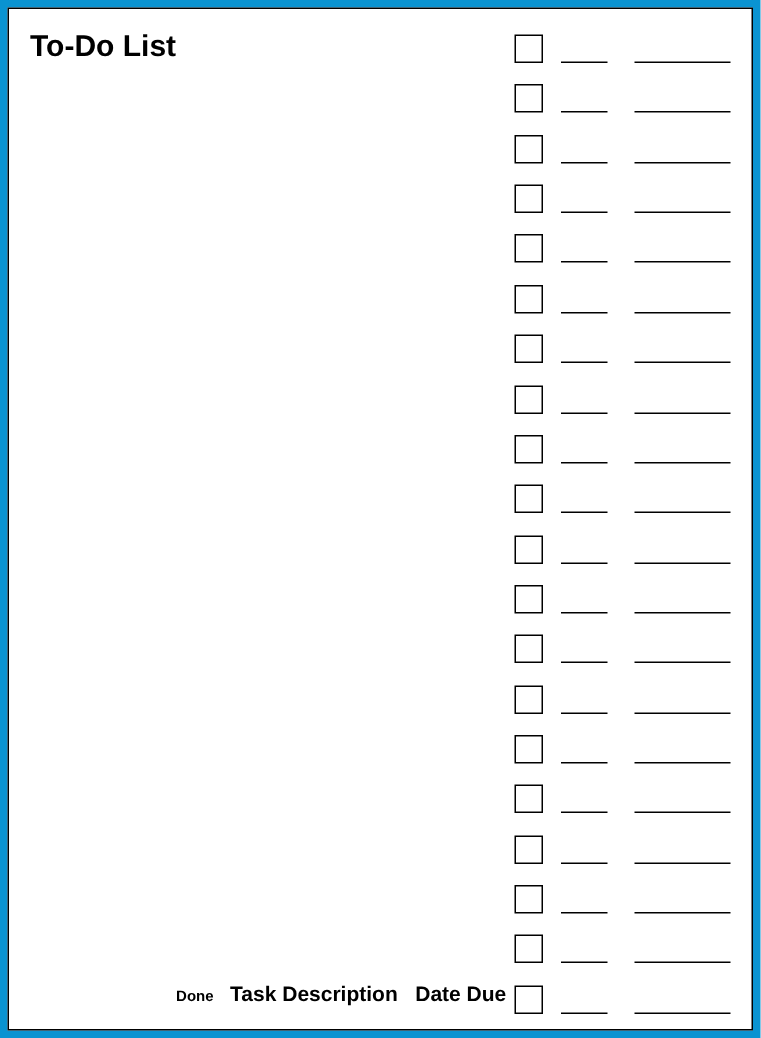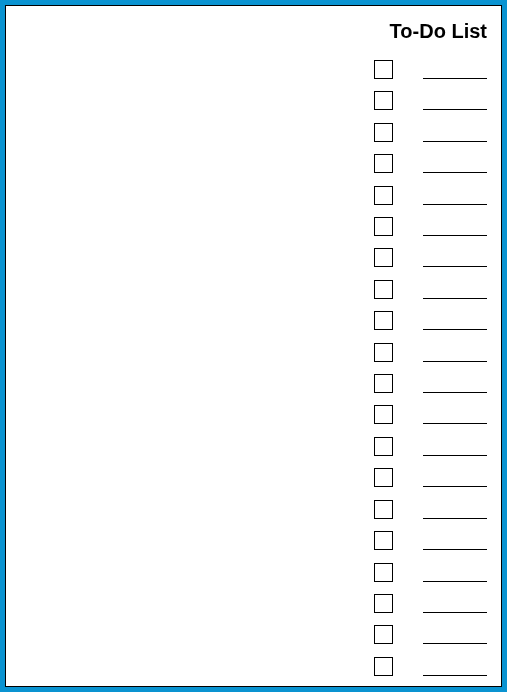--- a/index.html
+++ b/index.html
@@ -10,22 +10,20 @@
     padding: 5px;
     font-family: Arial, Helvetica, sans-serif;
   }
   .page {
     width: 100%;
     height: 100%;
     background: #fff;
     border: 1px solid #000;
     padding: 14px 14px 10px 14px;
     display: flex;
-    flex-direction: column;
-    align-items: flex-end;
   }
   .title {
     text-align: center;
     font-weight: bold;
     font-size: 20px;
     margin-bottom: 14px;
   }
   .header-row {
     display: flex;
     align-items: flex-end;
@@ -80,20 +78,25 @@
     border-bottom: 1px solid #000;
     height: 100%;
     flex-shrink: 0;
   }
 </style>
 </head>
 <body>
 
 <div class="page">
   <div class="title">To-Do List</div>
+  <div class="header-row">
+    <div class="col-done-h">Done</div>
+    <div class="col-task-h">Task Description</div>
+    <div class="col-date-h">Date Due</div>
+  </div>
   <div class="rows" id="rows">
       <div class="row">
         <div class="chk"></div>
         <div class="task-line"></div>
         <div class="date-line"></div>
       </div>
       <div class="row">
         <div class="chk"></div>
         <div class="task-line"></div>
         <div class="date-line"></div>

